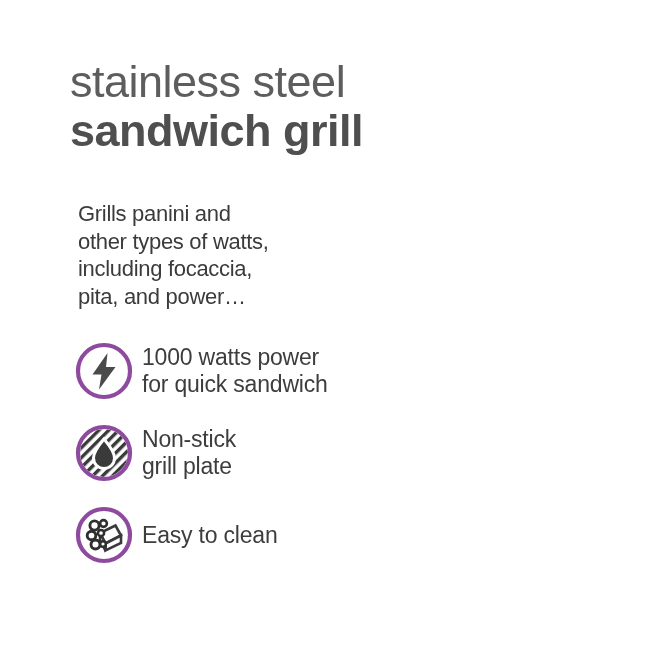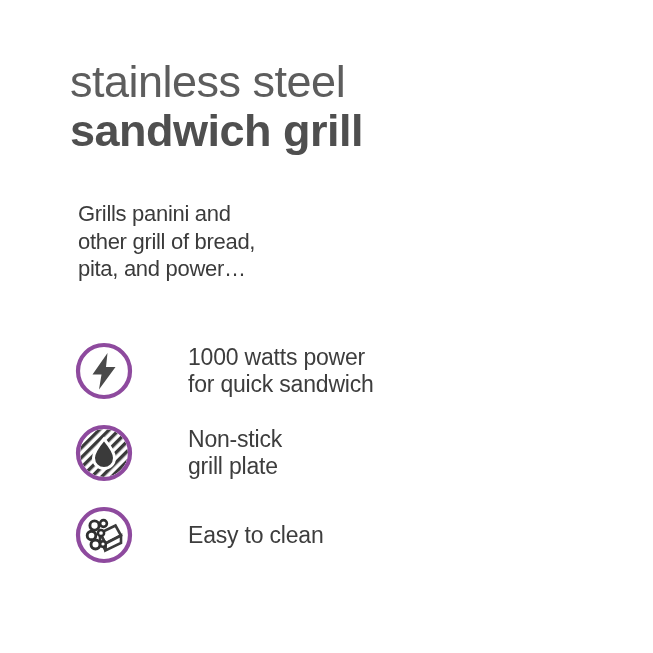--- a/index.html
+++ b/index.html
@@ -64,21 +64,20 @@
     left: 74px;
     top: 340px;
     width: 520px;
   }
   .feature-row {
     position: relative;
     display: flex;
     align-items: center;
     height: 62px;
     margin-bottom: 20px;
-    gap: 46px;
   }
   .feature-icon {
     flex: 0 0 auto;
     width: 60px;
     height: 60px;
     position: relative;
   }
   .feature-icon svg {
     display: block;
     width: 60px;
@@ -100,21 +99,22 @@
 
 <div class="page">
 
   <div class="title-block">
     <div class="title-line1">stainless steel</div>
     <div class="title-line2">sandwich grill</div>
   </div>
 
   <div class="intro">
     <div class="intro-line">Grills panini and</div>
-    <div class="intro-line">other grill of bread,</div>
+    <div class="intro-line">other types of watts,</div>
+    <div class="intro-line">including focaccia,</div>
     <div class="intro-line">pita, and power…</div>
   </div>
 
   <div class="features">
 
     <div class="feature-row">
       <div class="feature-icon">
         <svg viewBox="0 0 60 60" xmlns="http://www.w3.org/2000/svg">
           <circle cx="30" cy="30" r="26" fill="#ffffff" stroke="#8e4a9e" stroke-width="4.2"></circle>
           <path d="M33.5 12 L18.5 33.5 L27.5 33.5 L25 48.5 L41.5 26 L32 26 Z" fill="#4a4a4a"></path>

